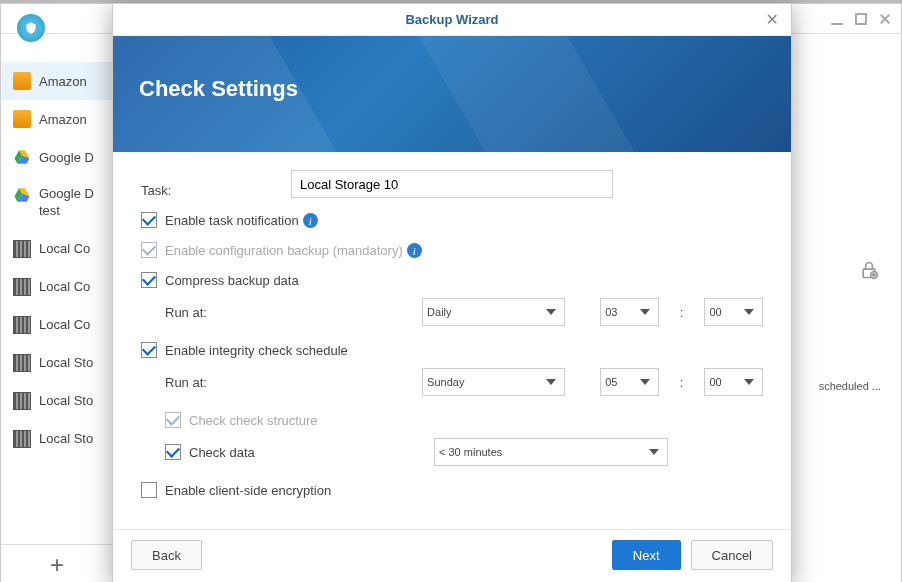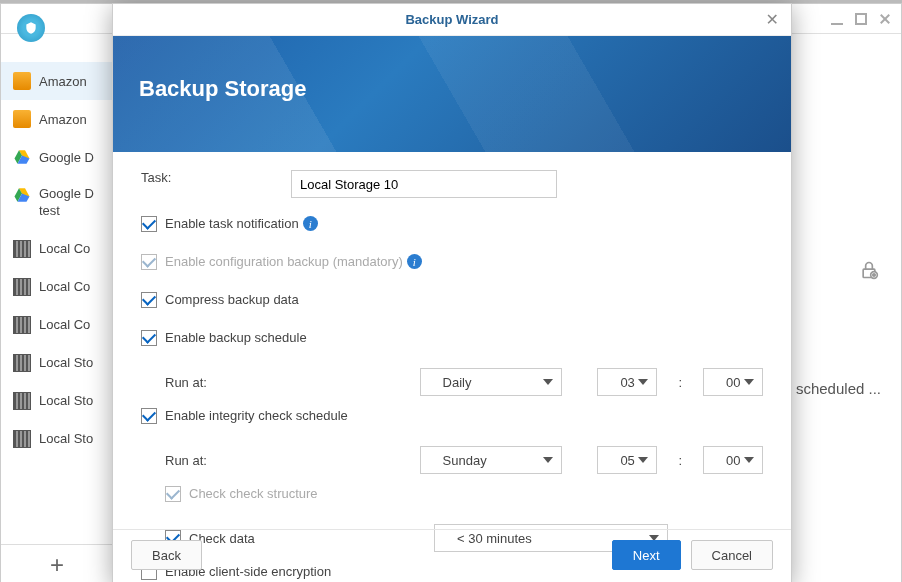--- a/index.html
+++ b/index.html
@@ -16,46 +16,46 @@
   .sidebar-item { display: flex; align-items: center; gap: 8px; padding: 10px 12px; font-size: 13px; color: #444; white-space: nowrap; border-bottom: 0px solid #eee; }
   .sidebar-item.selected { background: #e9f3fb; }
   .sidebar-item .icon { width:18px; height:18px; flex-shrink:0; }
   .icon-aws { background: linear-gradient(#f9b233,#e68a00); border-radius:2px; }
   .icon-gdrive { position:relative; }
   .icon-gdrive svg { width:18px; height:18px; }
   .icon-local { background: repeating-linear-gradient(90deg,#555 0 2px,#999 2px 4px); border:1px solid #555; }
   .sidebar-footer { position:absolute; left:0; bottom:0; width:112px; height:40px; border-top:1px solid #ddd; display:flex; align-items:center; justify-content:center; font-size:24px; color:#666; background:#fff;}
   .bg-right-panel { position:absolute; left:112px; top:44px; right:0; bottom:0; background:#fff; border-left:1px solid #e5e5e5; }
   .lock-icon { position:absolute; right:22px; top:256px; color:#aaa; font-size:18px;}
-  .scheduled-txt { position:absolute; right:20px; top:376px; font-size:15px; color:#555;}
+  .scheduled-txt { position:absolute; right:20px; top:376px; font-size:11px; color:#555;}
 
   
   .modal { position: absolute; left: 112px; top: 0; width: 680px; height: 582px; background: #fff; box-shadow: 0 4px 24px rgba(0,0,0,0.35); border: 1px solid #ccc; }
   .modal-titlebar { height: 32px; display:flex; align-items:center; justify-content:center; position:relative; border-bottom:1px solid #eee;}
   .modal-title { font-size:13px; font-weight:bold; color:#2a6496; }
   .modal-close { position:absolute; right:12px; top:6px; font-size:16px; color:#888; cursor:pointer; }
   .modal-header { height: 116px; background: linear-gradient(135deg,#1d5ea8 0%,#2a7bbf 40%,#1b4f8b 100%); position:relative; overflow:hidden; }
   .modal-header::before { content:""; position:absolute; inset:0; background:
      linear-gradient(60deg, rgba(255,255,255,0.08) 0 30%, transparent 30% 50%, rgba(255,255,255,0.06) 50% 70%, transparent 70%);}
   .modal-header h1 { color:#fff; font-size:22px; font-weight:bold; padding:40px 0 0 26px; position:relative;}
   .modal-body { padding: 18px 28px 4px 28px; font-size:13px; color:#444; }
-  .form-row { display:flex; align-items:flex-start; margin-bottom: 18px; min-height: 20px; }
+  .form-row { display:flex; align-items:flex-end; margin-bottom: 10px; min-height: 20px; }
   .label-col { width: 150px; }
-  .input-text { width: 266px; height: 28px; border:1px solid #ccc; padding: 0 8px; font-size:13px; }
+  .input-text { width: 322px; height: 28px; border:1px solid #ccc; padding: 0 8px; font-size:13px; }
   .checkbox { width:16px; height:16px; border:1px solid #888; margin-right:8px; display:inline-flex; align-items:center; justify-content:center; flex-shrink:0; cursor:pointer;}
   .checkbox.checked::after { content:""; width:10px; height:6px; border-left:2px solid #0864c1; border-bottom:2px solid #0864c1; transform: rotate(-45deg) translate(1px,-1px);}
   .checkbox.checked.disabled::after { border-color:#9bb6cf; }
   .checkbox.disabled { border-color:#bbb; cursor:default;}
   .muted { color:#aaa; }
   .info-badge { display:inline-flex; width:15px; height:15px; border-radius:50%; background:#2b7dd0; color:#fff; align-items:center; justify-content:center; font-size:11px; font-style:italic; font-family:Georgia,serif; margin-left:4px;}
   .indent1 { padding-left: 24px; }
   .schedule-row { display:flex; align-items:center; margin-bottom:12px;gap:13px; }
   .schedule-row .runat { width: 280px; padding-left:24px; }
   .schedule-row.deep .runat { padding-left:48px; width:280px; }
-  .select { height:28px; border:1px solid #ccc; background:#fff; padding:0 24px 0 22px; font-size:13px; position:relative; display:inline-flex; align-items:center; cursor:pointer; }
+  .select { height:28px; border:1px solid #ccc; background:#fff; padding:0 24px 0 4px; font-size:11px; position:relative; display:inline-flex; align-items:center; cursor:pointer; }
   .select::after { content:""; position:absolute; right:8px; top:50%; width:0; height:0; border-left:5px solid transparent; border-right:5px solid transparent; border-top:6px solid #555; transform:translateY(-50%);}
   .sel-freq { width:148px; }
   .sel-hh { width:60px; }
   .sel-mm { width:60px; }
   .sel-dur { width:234px; }
   .colon { padding: 0 8px; }
   .modal-footer { position:absolute; bottom:0; left:0; right:0; padding: 10px 18px 14px 18px; border-top:1px solid #e5e5e5; display:flex; align-items:center;}
   .btn { height:30px; padding:0 20px; border:1px solid #c8c8c8; background:#fafafa; font-size:13px; color:#444; cursor:pointer; border-radius:2px;}
   .btn.primary { background:#1e77d3; border-color:#1e77d3; color:#fff; }
   .footer-spacer { flex:1; }
@@ -146,21 +146,21 @@
     </div>
     <div class="scheduled-txt">scheduled ...</div>
   </div>
 
   <div class="modal">
     <div class="modal-titlebar">
       <span class="modal-title">Backup Wizard</span>
       <span class="modal-close">✕</span>
     </div>
     <div class="modal-header">
-      <h1>Backup Storage</h1>
+      <h1>Check Settings</h1>
     </div>
     <div class="modal-body">
 
       <div class="form-row">
         <span class="label-col">Task:</span>
         <input class="input-text" value="Local Storage 10" style="">
       </div>
 
       <div class="form-row">
         <span class="checkbox checked"></span>
@@ -172,24 +172,20 @@
         <span class="checkbox checked disabled"></span>
         <span class="muted">Enable configuration backup (mandatory)</span>
         <span class="info-badge">i</span>
       </div>
 
       <div class="form-row">
         <span class="checkbox checked"></span>
         <span>Compress backup data</span>
       </div>
 
-      <div class="form-row">
-        <span class="checkbox checked"></span>
-        <span>Enable backup schedule</span>
-      </div>
 
       <div class="schedule-row">
         <span class="runat">Run at:</span>
         <span class="select sel-freq">
             <span>Daily</span>
           </span>
         <span style="width:10px;"></span>
         <span class="select sel-hh">
             <span>03</span>
           </span>

